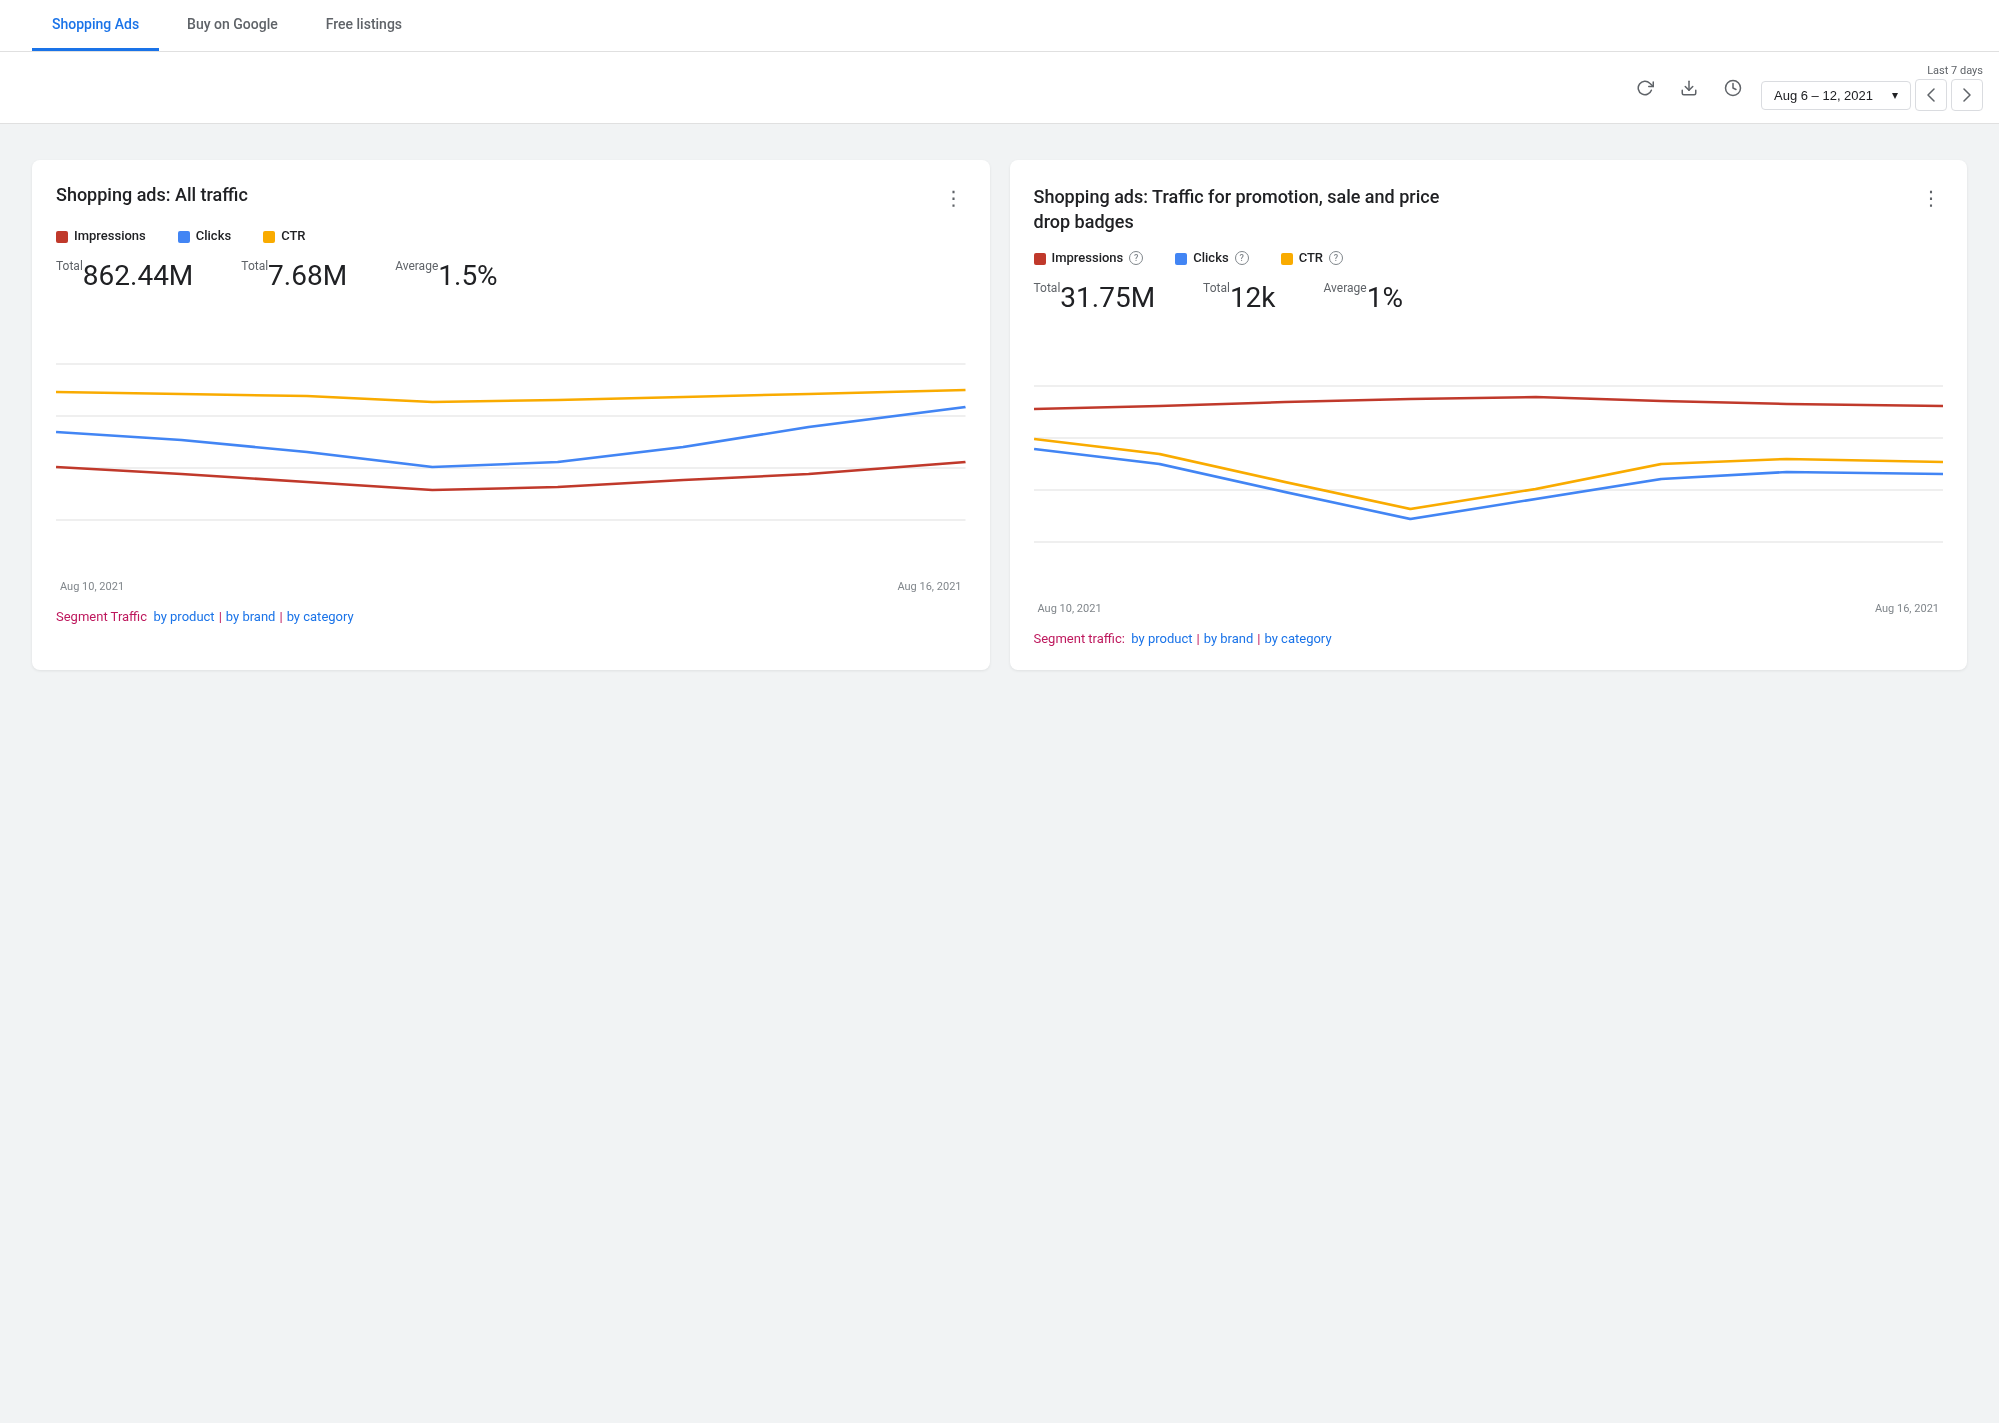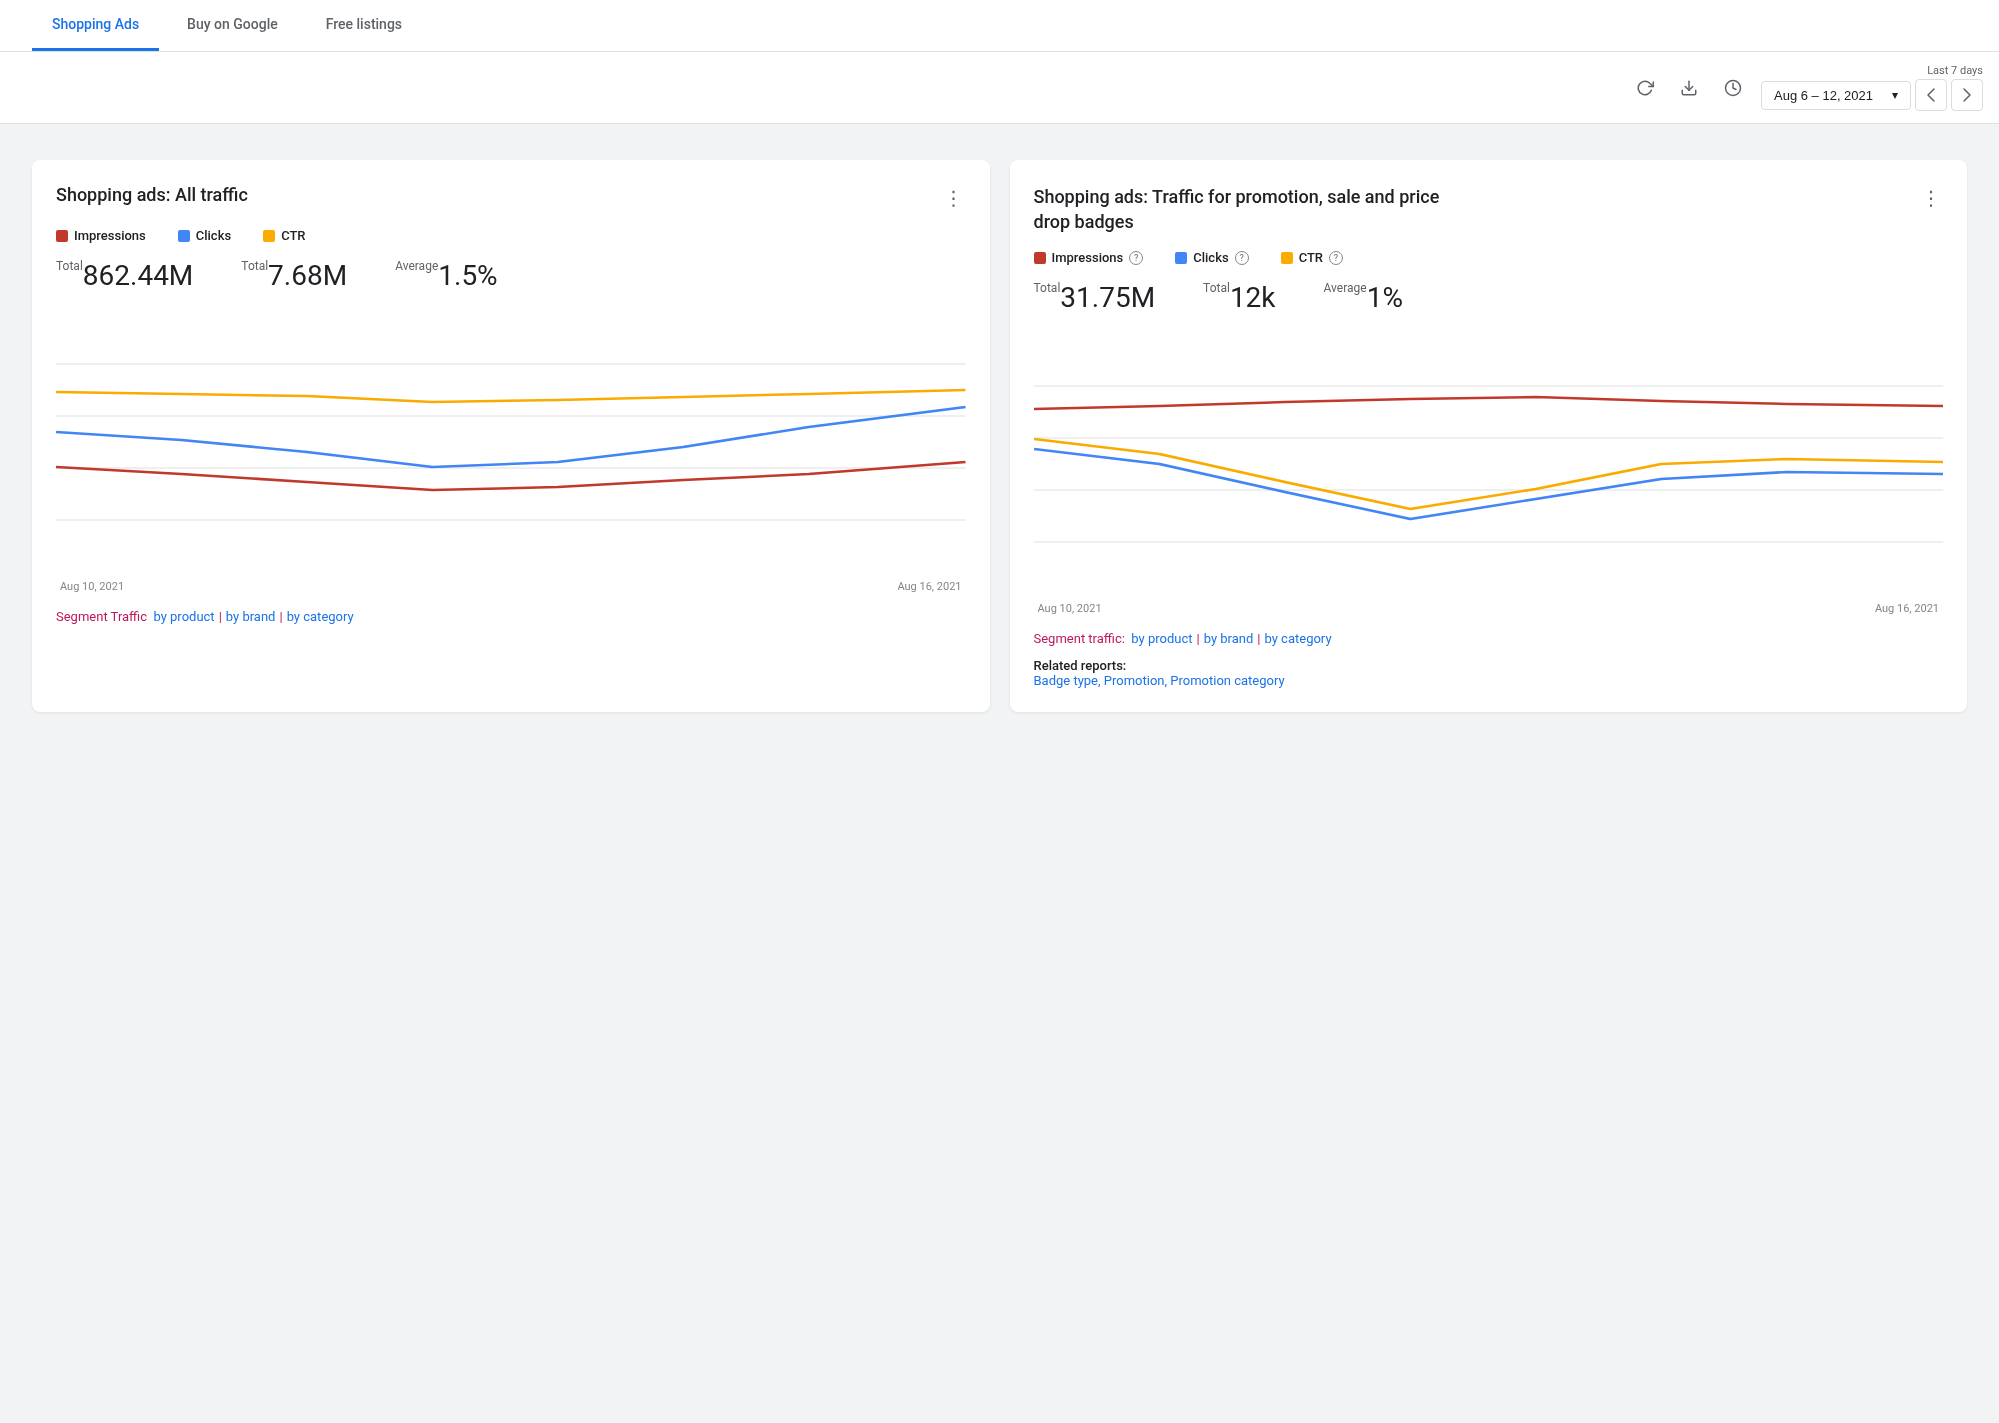--- a/index.html
+++ b/index.html
@@ -143,21 +143,21 @@
     }
 
     
     .legend {
       display: flex;
       gap: 32px;
       margin-bottom: 16px;
     }
     .legend-item {
       display: flex;
-      align-items: center;
+      align-items: flex-end;
       gap: 6px;
     }
     .legend-dot {
       width: 12px;
       height: 12px;
       border-radius: 2px;
       flex-shrink: 0;
     }
     .legend-label {
       font-size: 13px;
@@ -441,20 +441,15 @@
     <div class="date-labels">
       <span>Aug 10, 2021</span>
       <span>Aug 16, 2021</span>
     </div>
 
     <div class="segment-footer">
       <span>Segment traffic:</span>
       &nbsp;<a class="segment-link">by product</a><span class="separator">|</span><a class="segment-link">by brand</a><span class="separator">|</span><a class="segment-link">by category</a>
     </div>
 
-    <div class="related-reports" style="margin-top: 12px; font-size: 13px;">
-      <span class="related-reports-label">Related reports:</span>
-      <br>
-      <a class="segment-link">Badge type, Promotion, Promotion category</a>
-    </div>
   </div>
 
 </div>
 
 </body></html>

